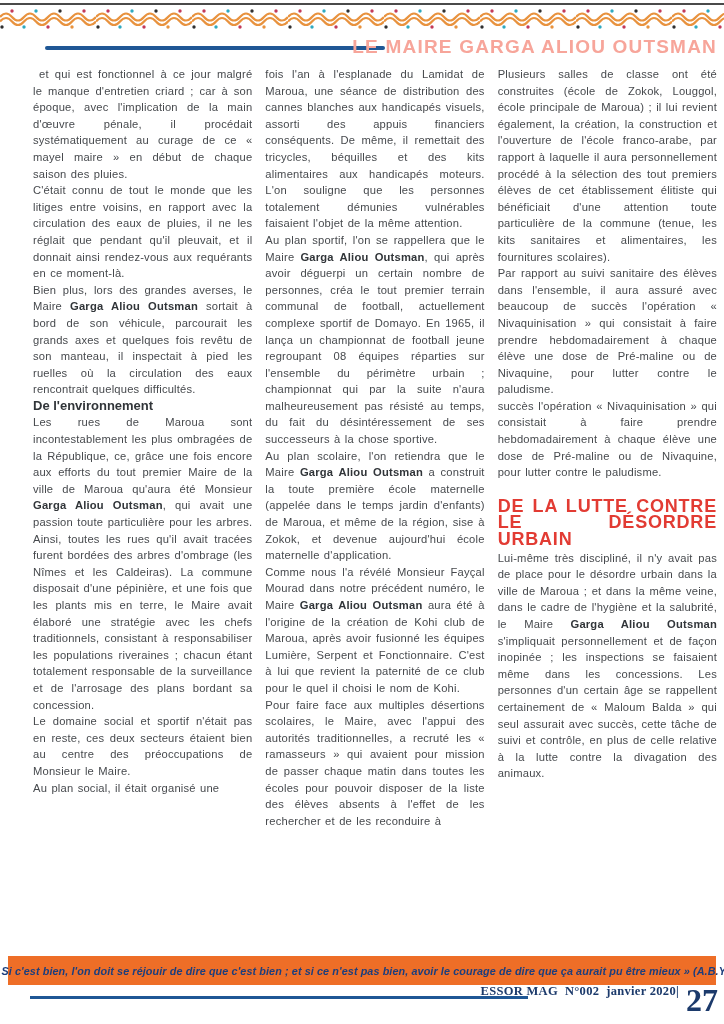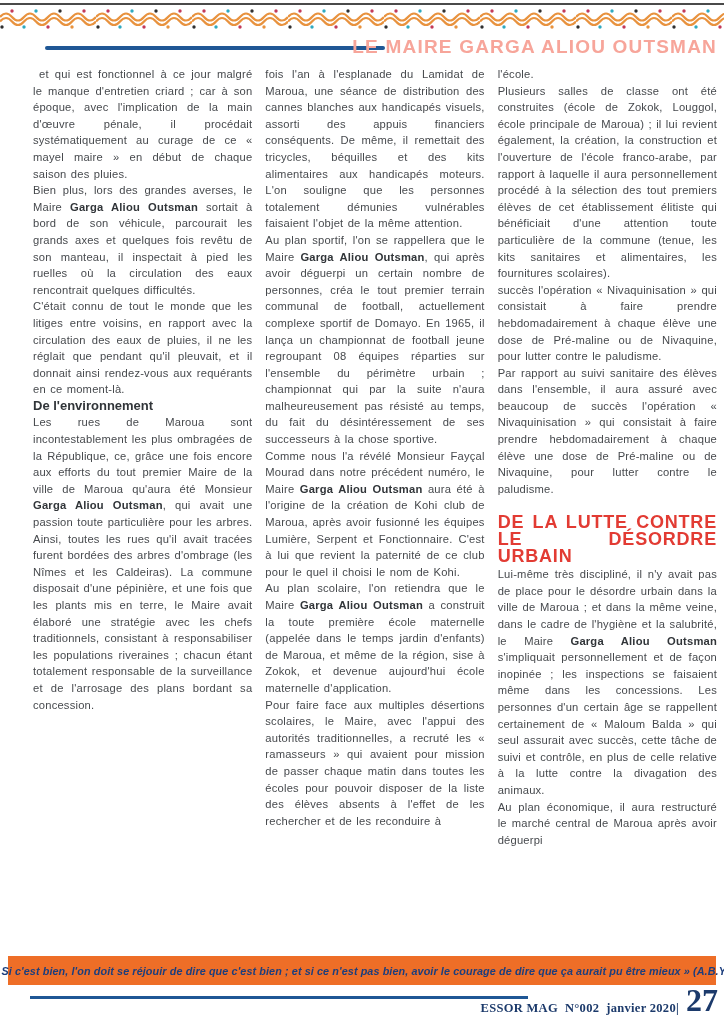--- a/index.html
+++ b/index.html
@@ -67,21 +67,21 @@
   .quote-text{
     font-size:10.8px;font-weight:bold;font-style:italic;
     color:#1c3e7d;white-space:nowrap;letter-spacing:0.1px;
   }
   .footer-rule{
     position:absolute;left:30px;top:996px;width:498px;height:3px;
     background:#1f5795;
   }
   .footer-meta{
     position:absolute;right:6px;top:984px;
-    display:flex;align-items:flex-end;gap:7px;
+    display:flex;align-items:flex-start;gap:7px;
     font-family:"Liberation Serif",serif;color:#1c3a6b;
   }
   .footer-mag,.footer-issue,.footer-date{
     font-size:12.5px;font-weight:bold;letter-spacing:0.3px;
   }
   .footer-pagenum{
     font-size:32px;font-weight:bold;line-height:1;
   }
 </style>
 </head>
@@ -110,40 +110,40 @@
 </div>
 
 <div class="header-row">
   <div class="header-rule"></div>
   <div class="page-title">LE MAIRE GARGA ALIOU OUTSMAN</div>
 </div>
 
 <div class="columns">
   <div class="col">
       <p class="indent"><span>et qui est fonctionnel à ce jour malgré le manque d'entretien criard ; car à son époque, avec l'implication de la main d'œuvre pénale, il procédait systématiquement au curage de ce « mayel maire » en début de chaque saison des pluies.</span></p>
+      <p><span>C'était connu de tout le monde que les litiges entre voisins, en rapport avec la circulation des eaux de pluies, il ne les réglait que pendant qu'il pleuvait, et il donnait ainsi rendez-vous aux requérants en ce moment-là.</span></p>
       <p><span>Bien plus, lors des grandes averses, le Maire </span><span class="bold">Garga Aliou Outsman</span><span> sortait à bord de son véhicule, parcourait les grands axes et quelques fois revêtu de son manteau, il inspectait à pied les ruelles où la circulation des eaux rencontrait quelques difficultés.</span></p>
-      <p><span>C'était connu de tout le monde que les litiges entre voisins, en rapport avec la circulation des eaux de pluies, il ne les réglait que pendant qu'il pleuvait, et il donnait ainsi rendez-vous aux requérants en ce moment-là.</span></p>
       <h3 class="subhead">De l'environnement</h3>
       <p><span>Les rues de Maroua sont incontestablement les plus ombragées de la République, ce, grâce une fois encore aux efforts du tout premier Maire de la ville de Maroua qu'aura été Monsieur </span><span class="bold">Garga Aliou Outsman</span><span>, qui avait une passion toute particulière pour les arbres. Ainsi, toutes les rues qu'il avait tracées furent bordées des arbres d'ombrage (les Nîmes et les Caldeiras). La commune disposait d'une pépinière, et une fois que les plants mis en terre, le Maire avait élaboré une stratégie avec les chefs traditionnels, consistant à responsabiliser les populations riveraines ; chacun étant totalement responsable de la surveillance et de l'arrosage des plans bordant sa concession.</span></p>
+      <p><span>Le domaine social et sportif n'était pas en reste, ces deux secteurs étaient bien au centre des préoccupations de Monsieur le Maire.</span></p>
+      <p><span>Au plan social, il était organisé une</span></p>
     </div>
   <div class="col">
       <p><span>fois l'an à l'esplanade du Lamidat de Maroua, une séance de distribution des cannes blanches aux handicapés visuels, assorti des appuis financiers conséquents. De même, il remettait des tricycles, béquilles et des kits alimentaires aux handicapés moteurs. L'on souligne que les personnes totalement démunies vulnérables faisaient l'objet de la même attention.</span></p>
       <p><span>Au plan sportif, l'on se rappellera que le Maire </span><span class="bold">Garga Aliou Outsman</span><span>, qui après avoir déguerpi un certain nombre de personnes, créa le tout premier terrain communal de football, actuellement complexe sportif de Domayo. En 1965, il lança un championnat de football jeune regroupant 08 équipes réparties sur l'ensemble du périmètre urbain ; championnat qui par la suite n'aura malheureusement pas résisté au temps, du fait du désintéressement de ses successeurs à la chose sportive.</span></p>
+      <p><span>Au plan scolaire, l'on retiendra que le Maire </span><span class="bold">Garga Aliou Outsman</span><span> a construit la toute première école maternelle (appelée dans le temps jardin d'enfants) de Maroua, et même de la région, sise à Zokok, et devenue aujourd'hui école maternelle d'application.</span></p>
       <p><span>Comme nous l'a révélé Monsieur Fayçal Mourad dans notre précédent numéro, le Maire </span><span class="bold">Garga Aliou Outsman</span><span> aura été à l'origine de la création de Kohi club de Maroua, après avoir fusionné les équipes Lumière, Serpent et Fonctionnaire. C'est à lui que revient la paternité de ce club pour le quel il choisi le nom de Kohi.</span></p>
-      <p><span>Au plan scolaire, l'on retiendra que le Maire </span><span class="bold">Garga Aliou Outsman</span><span> a construit la toute première école maternelle (appelée dans le temps jardin d'enfants) de Maroua, et même de la région, sise à Zokok, et devenue aujourd'hui école maternelle d'application.</span></p>
       <p><span>Pour faire face aux multiples désertions scolaires, le Maire, avec l'appui des autorités traditionnelles, a recruté les « ramasseurs » qui avaient pour mission de passer chaque matin dans toutes les écoles pour pouvoir disposer de la liste des élèves absents à l'effet de les rechercher et de les reconduire à</span></p>
     </div>
   <div class="col">
-      <p><span>l'école.</span></p>
       <p><span>Plusieurs salles de classe ont été construites (école de Zokok, Louggol, école principale de Maroua) ; il lui revient également, la création, la construction et l'ouverture de l'école franco-arabe, par rapport à laquelle il aura personnellement procédé à la sélection des tout premiers élèves de cet établissement élitiste qui bénéficiait d'une attention toute particulière de la commune (tenue, les kits sanitaires et alimentaires, les fournitures scolaires).</span></p>
+      <p><span>Par rapport au suivi sanitaire des élèves dans l'ensemble, il aura assuré avec beaucoup de succès l'opération « Nivaquinisation » qui consistait à faire prendre hebdomadairement à chaque élève une dose de Pré-maline ou de Nivaquine, pour lutter contre le paludisme.</span></p>
       <p><span>succès l'opération « Nivaquinisation » qui consistait à faire prendre hebdomadairement à chaque élève une dose de Pré-maline ou de Nivaquine, pour lutter contre le paludisme.</span></p>
-      <p><span>Par rapport au suivi sanitaire des élèves dans l'ensemble, il aura assuré avec beaucoup de succès l'opération « Nivaquinisation » qui consistait à faire prendre hebdomadairement à chaque élève une dose de Pré-maline ou de Nivaquine, pour lutter contre le paludisme.</span></p>
       <h3 class="heading">DE LA LUTTE CONTRE LE DÉSORDRE URBAIN</h3>
       <p><span>Lui-même très discipliné, il n'y avait pas de place pour le désordre urbain dans la ville de Maroua ; et dans la même veine, dans le cadre de l'hygiène et la salubrité, le Maire </span><span class="bold">Garga Aliou Outsman</span><span> s'impliquait personnellement et de façon inopinée ; les inspections se faisaient même dans les concessions. Les personnes d'un certain âge se rappellent certainement de « Maloum Balda » qui seul assurait avec succès, cette tâche de suivi et contrôle, en plus de celle relative à la lutte contre la divagation des animaux.</span></p>
-      <p><span>Au plan économique, il aura restructuré le marché central  de Maroua après avoir déguerpi</span></p>
     </div>
 </div>
 
 <div class="quote-bar">
   <span class="quote-text">« Si c'est bien, l'on doit se réjouir de dire que c'est bien ; et si ce n'est pas bien, avoir le courage de dire que ça aurait pu être mieux » (A.B.Y.)</span>
 </div>
 
 <div class="footer-rule"></div>
 <div class="footer-meta">
   <span class="footer-mag">ESSOR MAG</span>

